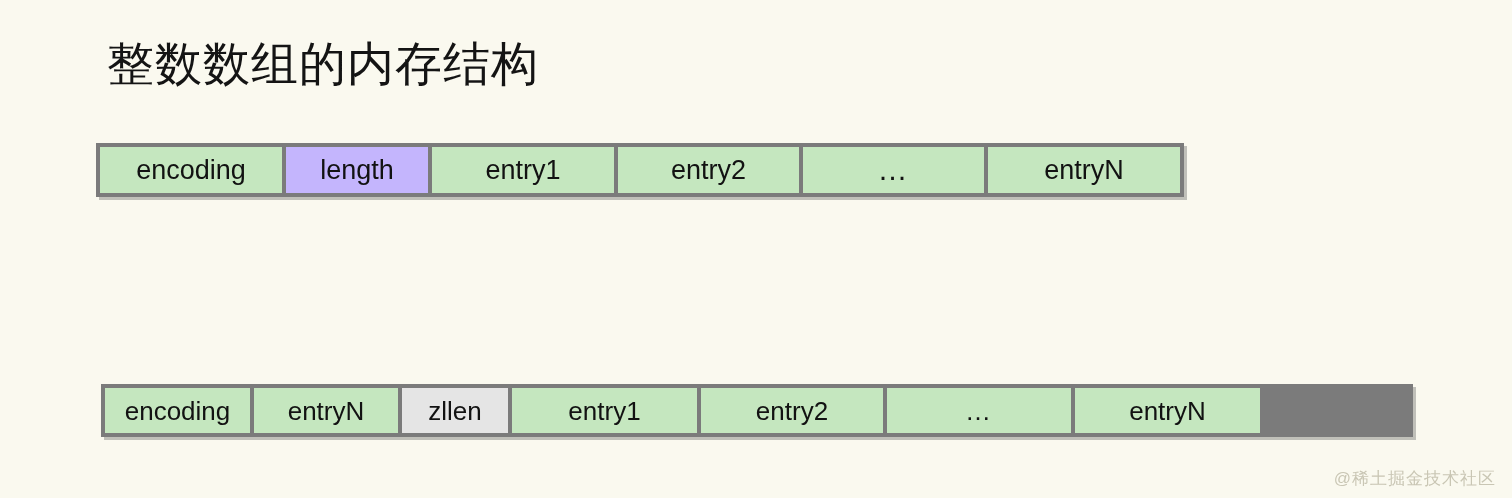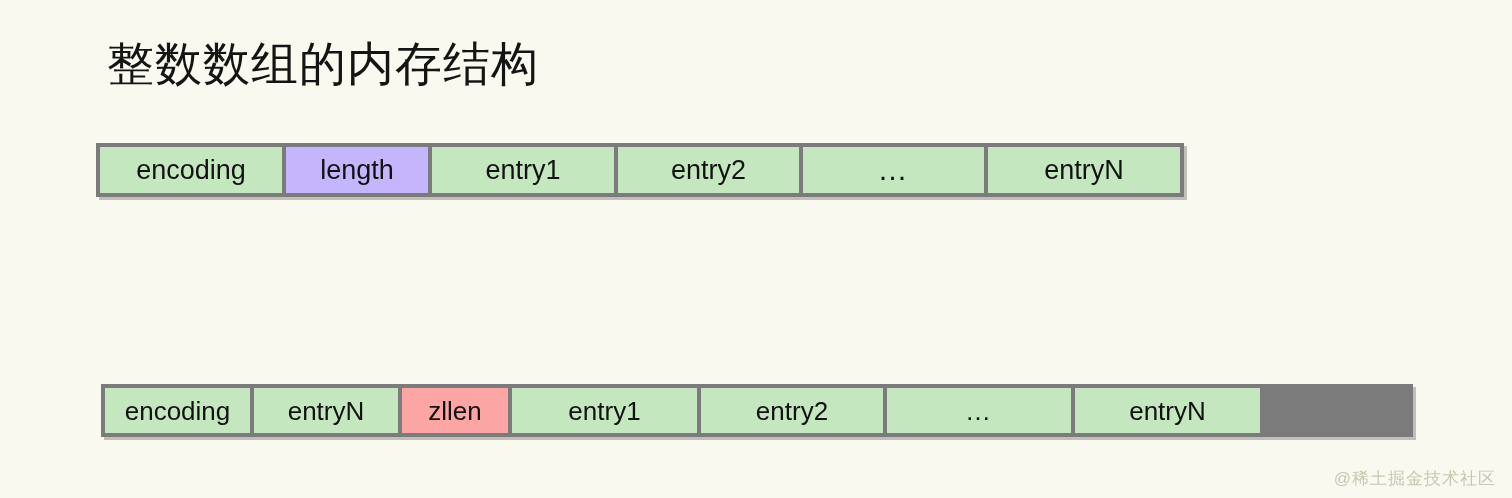--- a/index.html
+++ b/index.html
@@ -109,21 +109,21 @@
       <div class="mem-cell" style="width: 186px; flex: 0 0 186px; background: rgb(197, 231, 191); border-right-color: rgb(123, 123, 123);">entry1</div>
       <div class="mem-cell" style="width: 185px; flex: 0 0 185px; background: rgb(197, 231, 191); border-right-color: rgb(123, 123, 123);">entry2</div>
       <div class="mem-cell is-ellipsis" style="width: 185px; flex: 0 0 185px; background: rgb(197, 231, 191); border-right-color: rgb(123, 123, 123);">…</div>
       <div class="mem-cell" style="width: 192px; flex: 0 0 192px; background: rgb(197, 231, 191); border-right-color: rgb(123, 123, 123);">entryN</div>
     </div>
 
 
   <div class="mem-strip" id="strip-2" style="background: rgb(123, 123, 123); border-color: rgb(123, 123, 123);">
       <div class="mem-cell" style="width: 149px; flex: 0 0 149px; background: rgb(197, 231, 191); border-right-color: rgb(123, 123, 123);">encoding</div>
       <div class="mem-cell" style="width: 148px; flex: 0 0 148px; background: rgb(197, 231, 191); border-right-color: rgb(123, 123, 123);">entryN</div>
-      <div class="mem-cell" style="width: 110px; flex: 0 0 110px; background: #fca5a5; border-right-color: rgb(123, 123, 123);">zllen</div>
+      <div class="mem-cell" style="width: 110px; flex: 0 0 110px; background: #e5e5e5; border-right-color: rgb(123, 123, 123);">zllen</div>
       <div class="mem-cell" style="width: 189px; flex: 0 0 189px; background: rgb(197, 231, 191); border-right-color: rgb(123, 123, 123);">entry1</div>
       <div class="mem-cell" style="width: 186px; flex: 0 0 186px; background: rgb(197, 231, 191); border-right-color: rgb(123, 123, 123);">entry2</div>
       <div class="mem-cell is-ellipsis" style="width: 188px; flex: 0 0 188px; background: rgb(197, 231, 191); border-right-color: rgb(123, 123, 123);">…</div>
       <div class="mem-cell" style="width: 185px; flex: 0 0 185px; background: rgb(197, 231, 191); border-right-color: rgb(123, 123, 123);">entryN</div>
     </div>
 
   <div class="watermark">@稀土掘金技术社区</div>
 
 </div>
 

